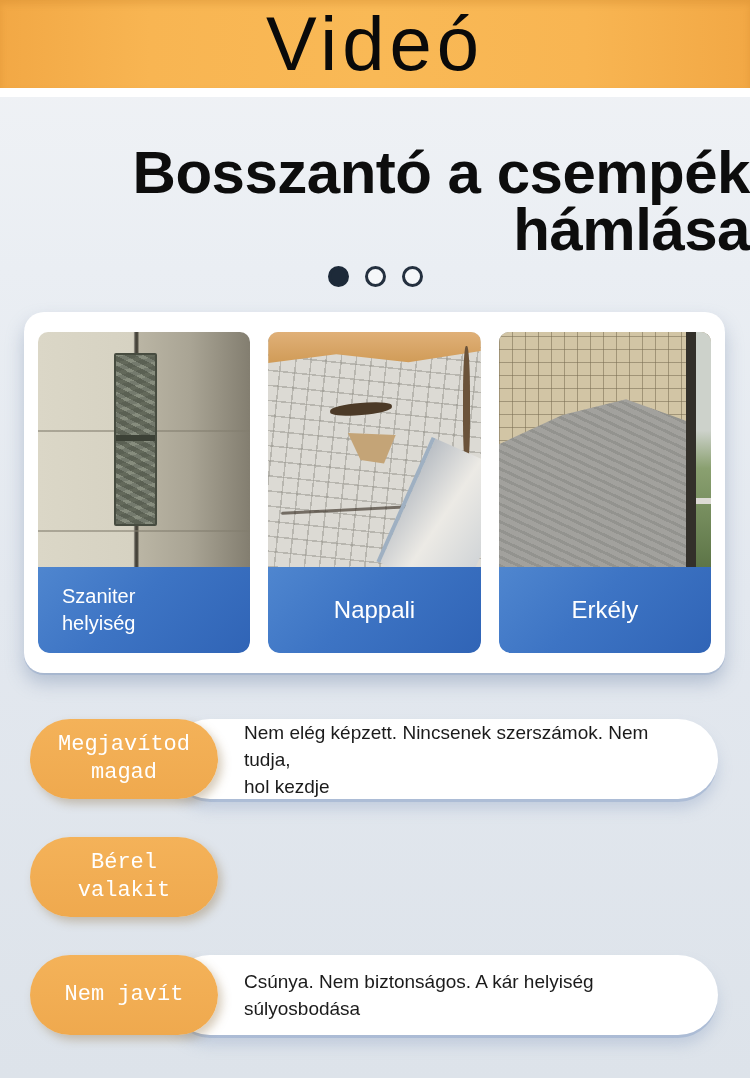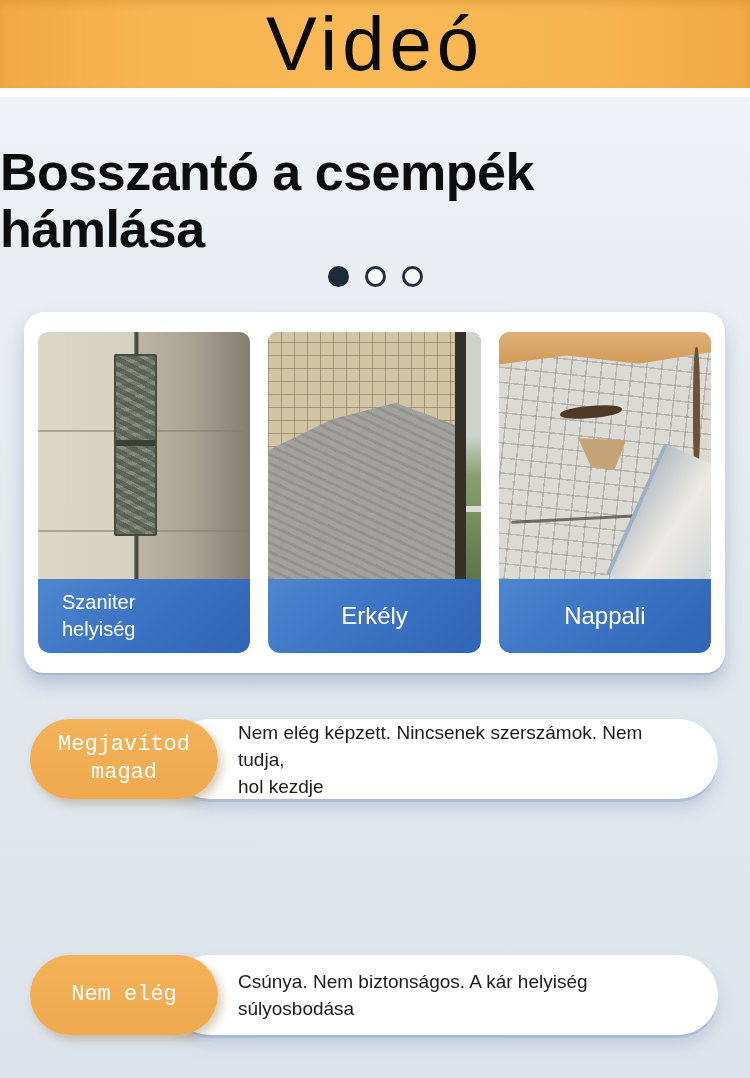--- a/index.html
+++ b/index.html
@@ -18,40 +18,40 @@
   }
   .banner h1{
     margin:0;padding-bottom:2px;
     font-size:76px;line-height:84px;font-weight:400;letter-spacing:5px;color:#0a0a0a;
   }
   .white-strip{position:absolute;top:88px;left:0;width:750px;height:9px;background:#ffffff;}
 
   
   .hero-title{
     position:absolute;top:144px;left:0;width:750px;margin:0;
-    text-align:left;font-size:52px;line-height:57px;font-weight:700;color:#0d0d0d;
+    text-align:right;font-size:60px;line-height:57px;font-weight:700;color:#0d0d0d;
     white-space:pre-line;letter-spacing:-0.5px;
   }
 
   
   .dots{position:absolute;top:266px;left:0;width:750px;display:flex;justify-content:center;gap:16px;}
   .dot{width:15px;height:15px;border-radius:50%;border:3px solid #24303f;background:#f5f7f9;cursor:pointer;}
   .dot.active{background:#1d2a39;border-color:#1d2a39;}
 
   
   .gallery-card{
     position:absolute;top:312px;left:24px;width:701px;height:361px;box-sizing:border-box;
     background:#ffffff;border-radius:20px;
     box-shadow:0 2px 0 rgba(130,155,195,.35),0 10px 18px rgba(125,145,175,.45);
     display:flex;gap:18px;padding:20px 14px;
   }
   .gallery-item{flex:1;display:flex;flex-direction:column;border-radius:10px;overflow:hidden;}
   .photo{position:relative;height:251px;overflow:hidden;}
   .g-label{
-    height:74px;flex:none;display:flex;align-items:center;justify-content:center;
+    height:86px;flex:none;display:flex;align-items:center;justify-content:center;
     background:linear-gradient(135deg,#4f86cf 0%,#3d74c4 45%,#3064b6 100%);
     color:#ffffff;font-size:24px;white-space:pre-line;border-radius:0 0 12px 12px;
   }
   .g-label.left{justify-content:flex-start;padding-left:24px;font-size:20px;line-height:27px;}
 
   
   .photo-bath{
     background:linear-gradient(90deg,#dbd7c7 0%,#d6d2c2 45%,#57544c 45.8%,#3e3b31 46.8%,#bab5a4 47.8%,#a9a494 72%,#837e70 100%);
   }
   .ph-grout{position:absolute;inset:0;background:repeating-linear-gradient(180deg,transparent 0 98px,rgba(130,125,110,.55) 98px 100px);}
@@ -108,21 +108,21 @@
 
   
   .problem-row{position:absolute;left:30px;width:688px;height:80px;}
   .row-1{top:719px;} .row-2{top:837px;} .row-3{top:955px;}
   .problem-box{
     position:absolute;left:140px;right:0;top:0;bottom:0;
     background:#ffffff;border-radius:40px;
     box-shadow:0 4px 0 -1px rgba(135,160,200,.4),0 10px 14px rgba(140,160,195,.35);
     display:flex;align-items:center;box-sizing:border-box;padding:4px 20px 4px 64px;
   }
-  .problem-text{margin:4px;font-size:19px;line-height:27px;color:#1b1b1b;white-space:pre-wrap;}
+  .problem-text{margin:10px;font-size:19px;line-height:27px;color:#1b1b1b;white-space:pre-wrap;}
   .problem-pill{
     position:absolute;left:0;top:0;width:188px;height:80px;border-radius:40px;
     background:linear-gradient(180deg,#f4b259 0%,#efa94e 100%);
     box-shadow:4px 5px 10px rgba(140,110,60,.35);
     display:flex;align-items:center;justify-content:center;
   }
   .pill-label{color:#ffffff;font-size:22px;line-height:28px;text-align:center;white-space:pre-line;font-family:Liberation Mono, monospace;}
 </style>
 </head>
 <body>
@@ -145,62 +145,66 @@
 
   <section class="gallery-card">
 
     <div class="gallery-item">
       <div class="photo photo-bath">
         <div class="ph-grout"></div>
         <div class="ph-peel"></div>
       </div>
       <div class="g-label left">Szaniter
 helyiség</div>
-    </div>
-
-    <div class="gallery-item">
-      <div class="photo photo-balcony">
-        <div class="ph-tiles"></div>
-        <div class="ph-outdoor"></div>
-        <div class="ph-rail"></div>
-        <div class="ph-frame"></div>
-      </div>
-      <div class="g-label">Erkély</div>
     </div>
 
     <div class="gallery-item">
       <div class="photo photo-mosaic">
         <div class="ph-band"></div>
         <div class="ph-streak1"></div>
         <div class="ph-patch"></div>
         <div class="ph-streak2"></div>
         <div class="ph-edge"></div>
         <div class="ph-sill"></div>
       </div>
       <div class="g-label">Nappali</div>
     </div>
 
+    <div class="gallery-item">
+      <div class="photo photo-balcony">
+        <div class="ph-tiles"></div>
+        <div class="ph-outdoor"></div>
+        <div class="ph-rail"></div>
+        <div class="ph-frame"></div>
+      </div>
+      <div class="g-label">Erkély</div>
+    </div>
+
   </section>
 
   <div class="problem-row row-1">
     <div class="problem-box">
       <p class="problem-text">Nem elég képzett. Nincsenek szerszámok. Nem tudja,
 hol kezdje</p>
     </div>
     <div class="problem-pill">
       <span class="pill-label">Megjavítod
 magad</span>
     </div>
   </div>
 
   <div class="problem-row row-2">
+    <div class="problem-pill">
+      <span class="pill-label">Bérel
+valakit</span>
+    </div>
   </div>
 
   <div class="problem-row row-3">
     <div class="problem-box">
       <p class="problem-text">Csúnya. Nem biztonságos. A kár helyiség súlyosbodása</p>
     </div>
     <div class="problem-pill">
-      <span class="pill-label">Nem elég</span>
+      <span class="pill-label">Nem javít</span>
     </div>
   </div>
 
 </div>
 
 </body></html>

